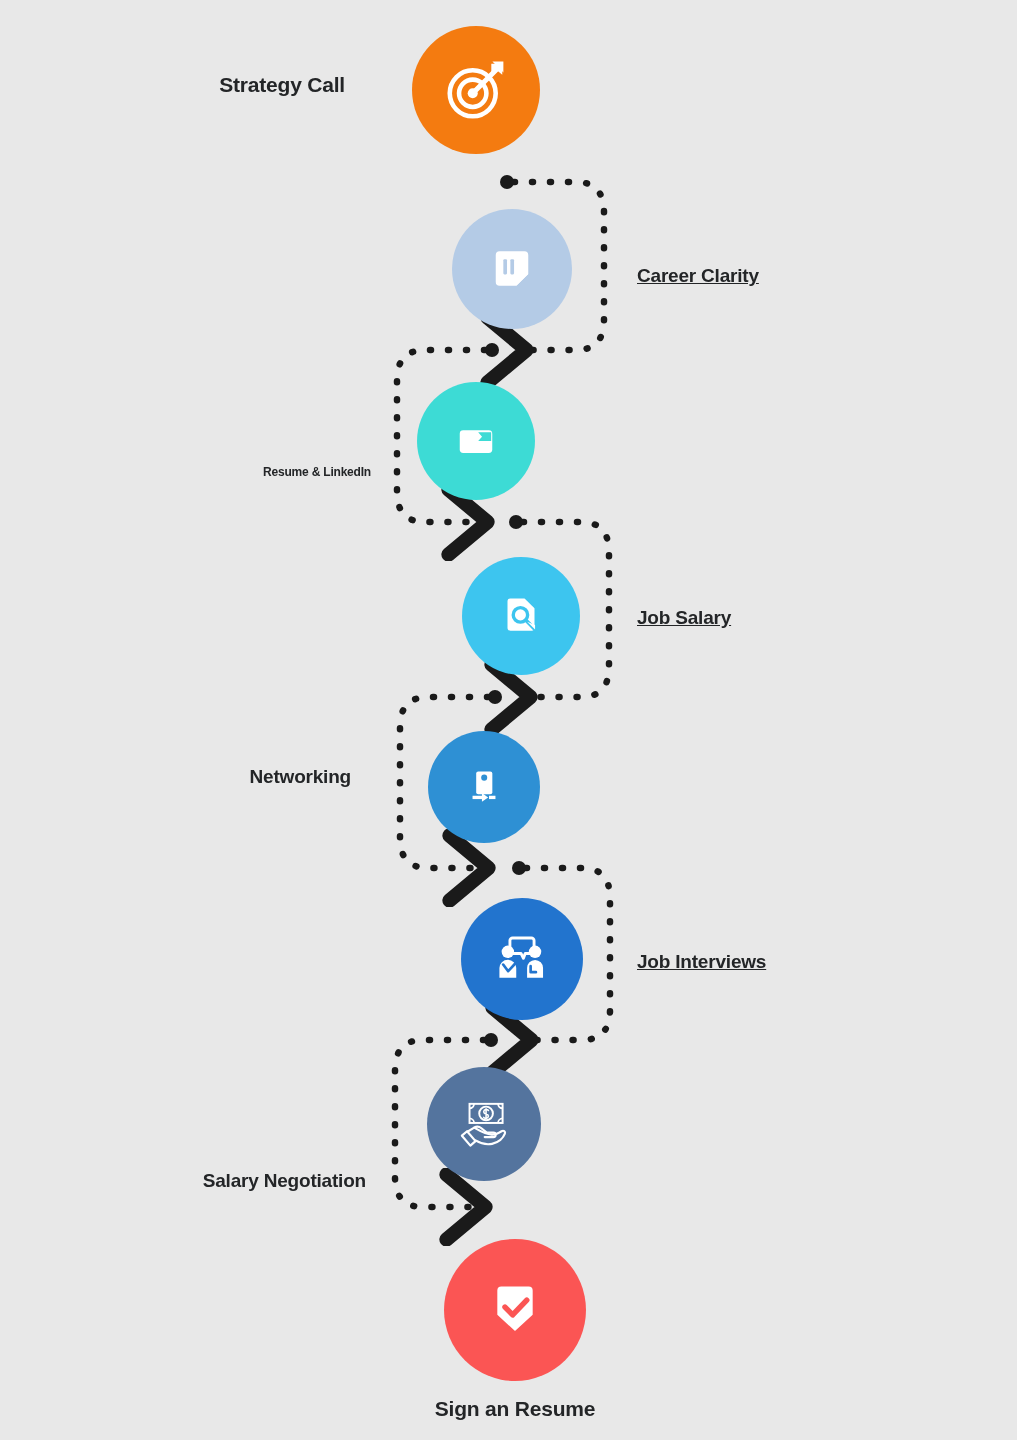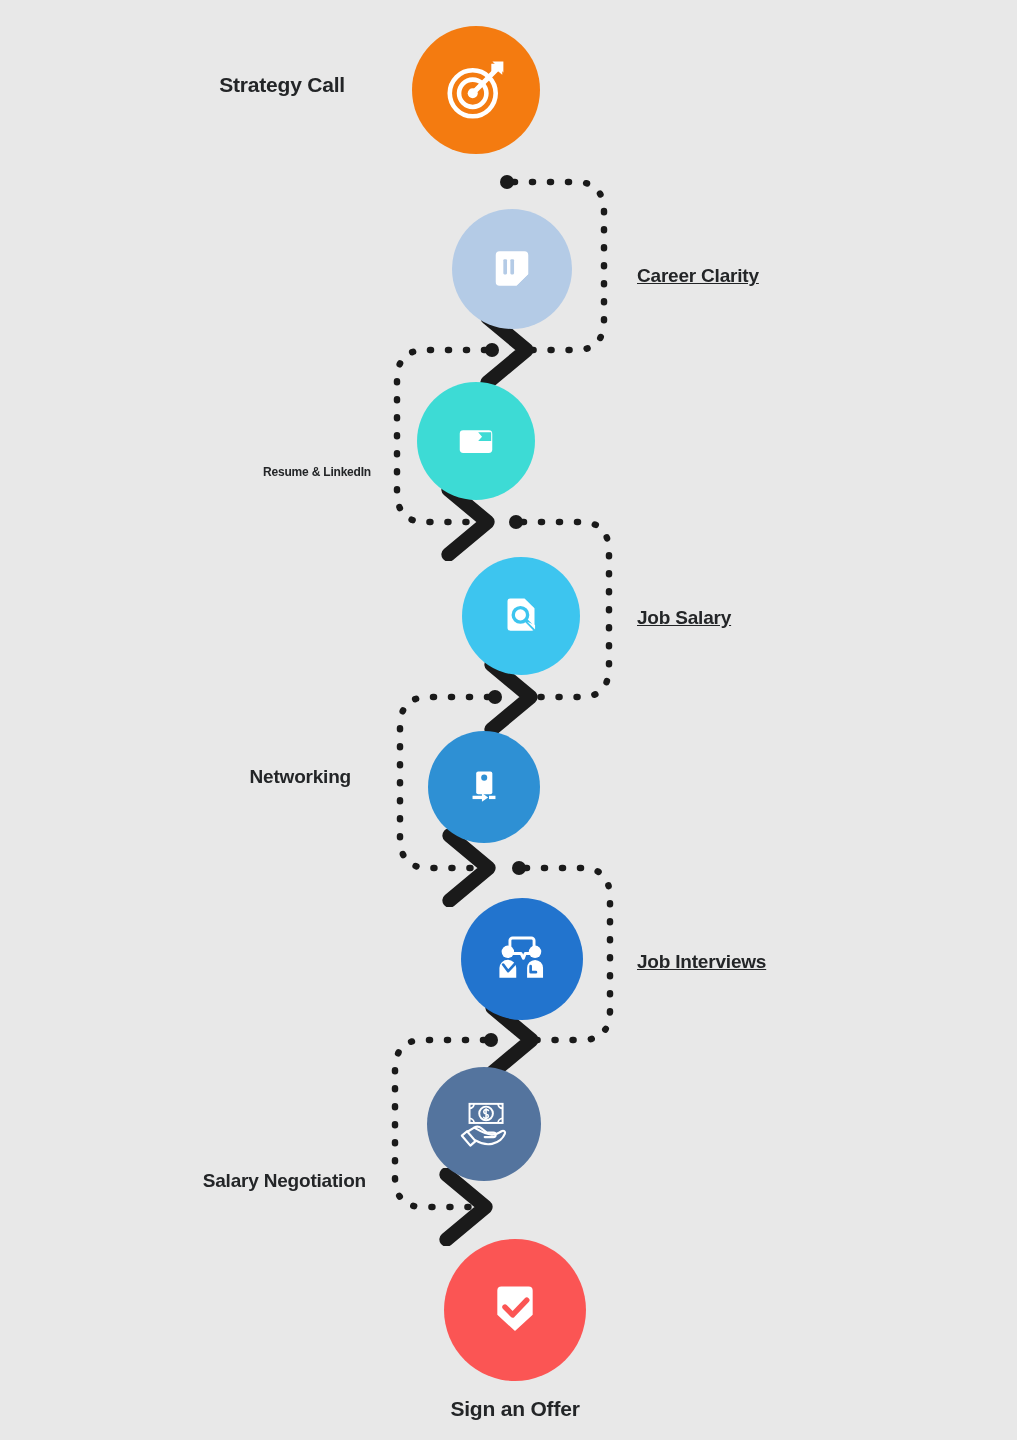--- a/index.html
+++ b/index.html
@@ -181,15 +181,15 @@
     </svg>
   </div>
   <div class="node-label lbl-left" style="left:0px; top:1123px; width:366px; font-size:19px;margin-top:48px;">Salary Negotiation</div>
 
   <div class="node" style="left:444px; top:1239px; width:142px; height:142px; background:#FB5554;">
     <svg width="66" height="66" viewBox="0 0 56 56">
       <path d="M13 11.5 a3.4 3.4 0 0 1 3.4 -3.4 h23.2 a3.4 3.4 0 0 1 3.4 3.4 v20.6 L28 45.8 L13 32.1 z" fill="#FFFFFF"></path>
       <path d="M19.5 25.5 L26 32.2 L38 19.6" fill="none" stroke="#FB5554" stroke-width="4.6" stroke-linecap="round" stroke-linejoin="round"></path>
     </svg>
   </div>
-  <div class="node-label lbl-center" style="left:305px; top:1398px; width:420px; font-size:21px;">Sign an Offer</div>
+  <div class="node-label lbl-center" style="left:305px; top:1398px; width:420px; font-size:21px;">Sign an Resume</div>
 
 </div>
 
 </body></html>

